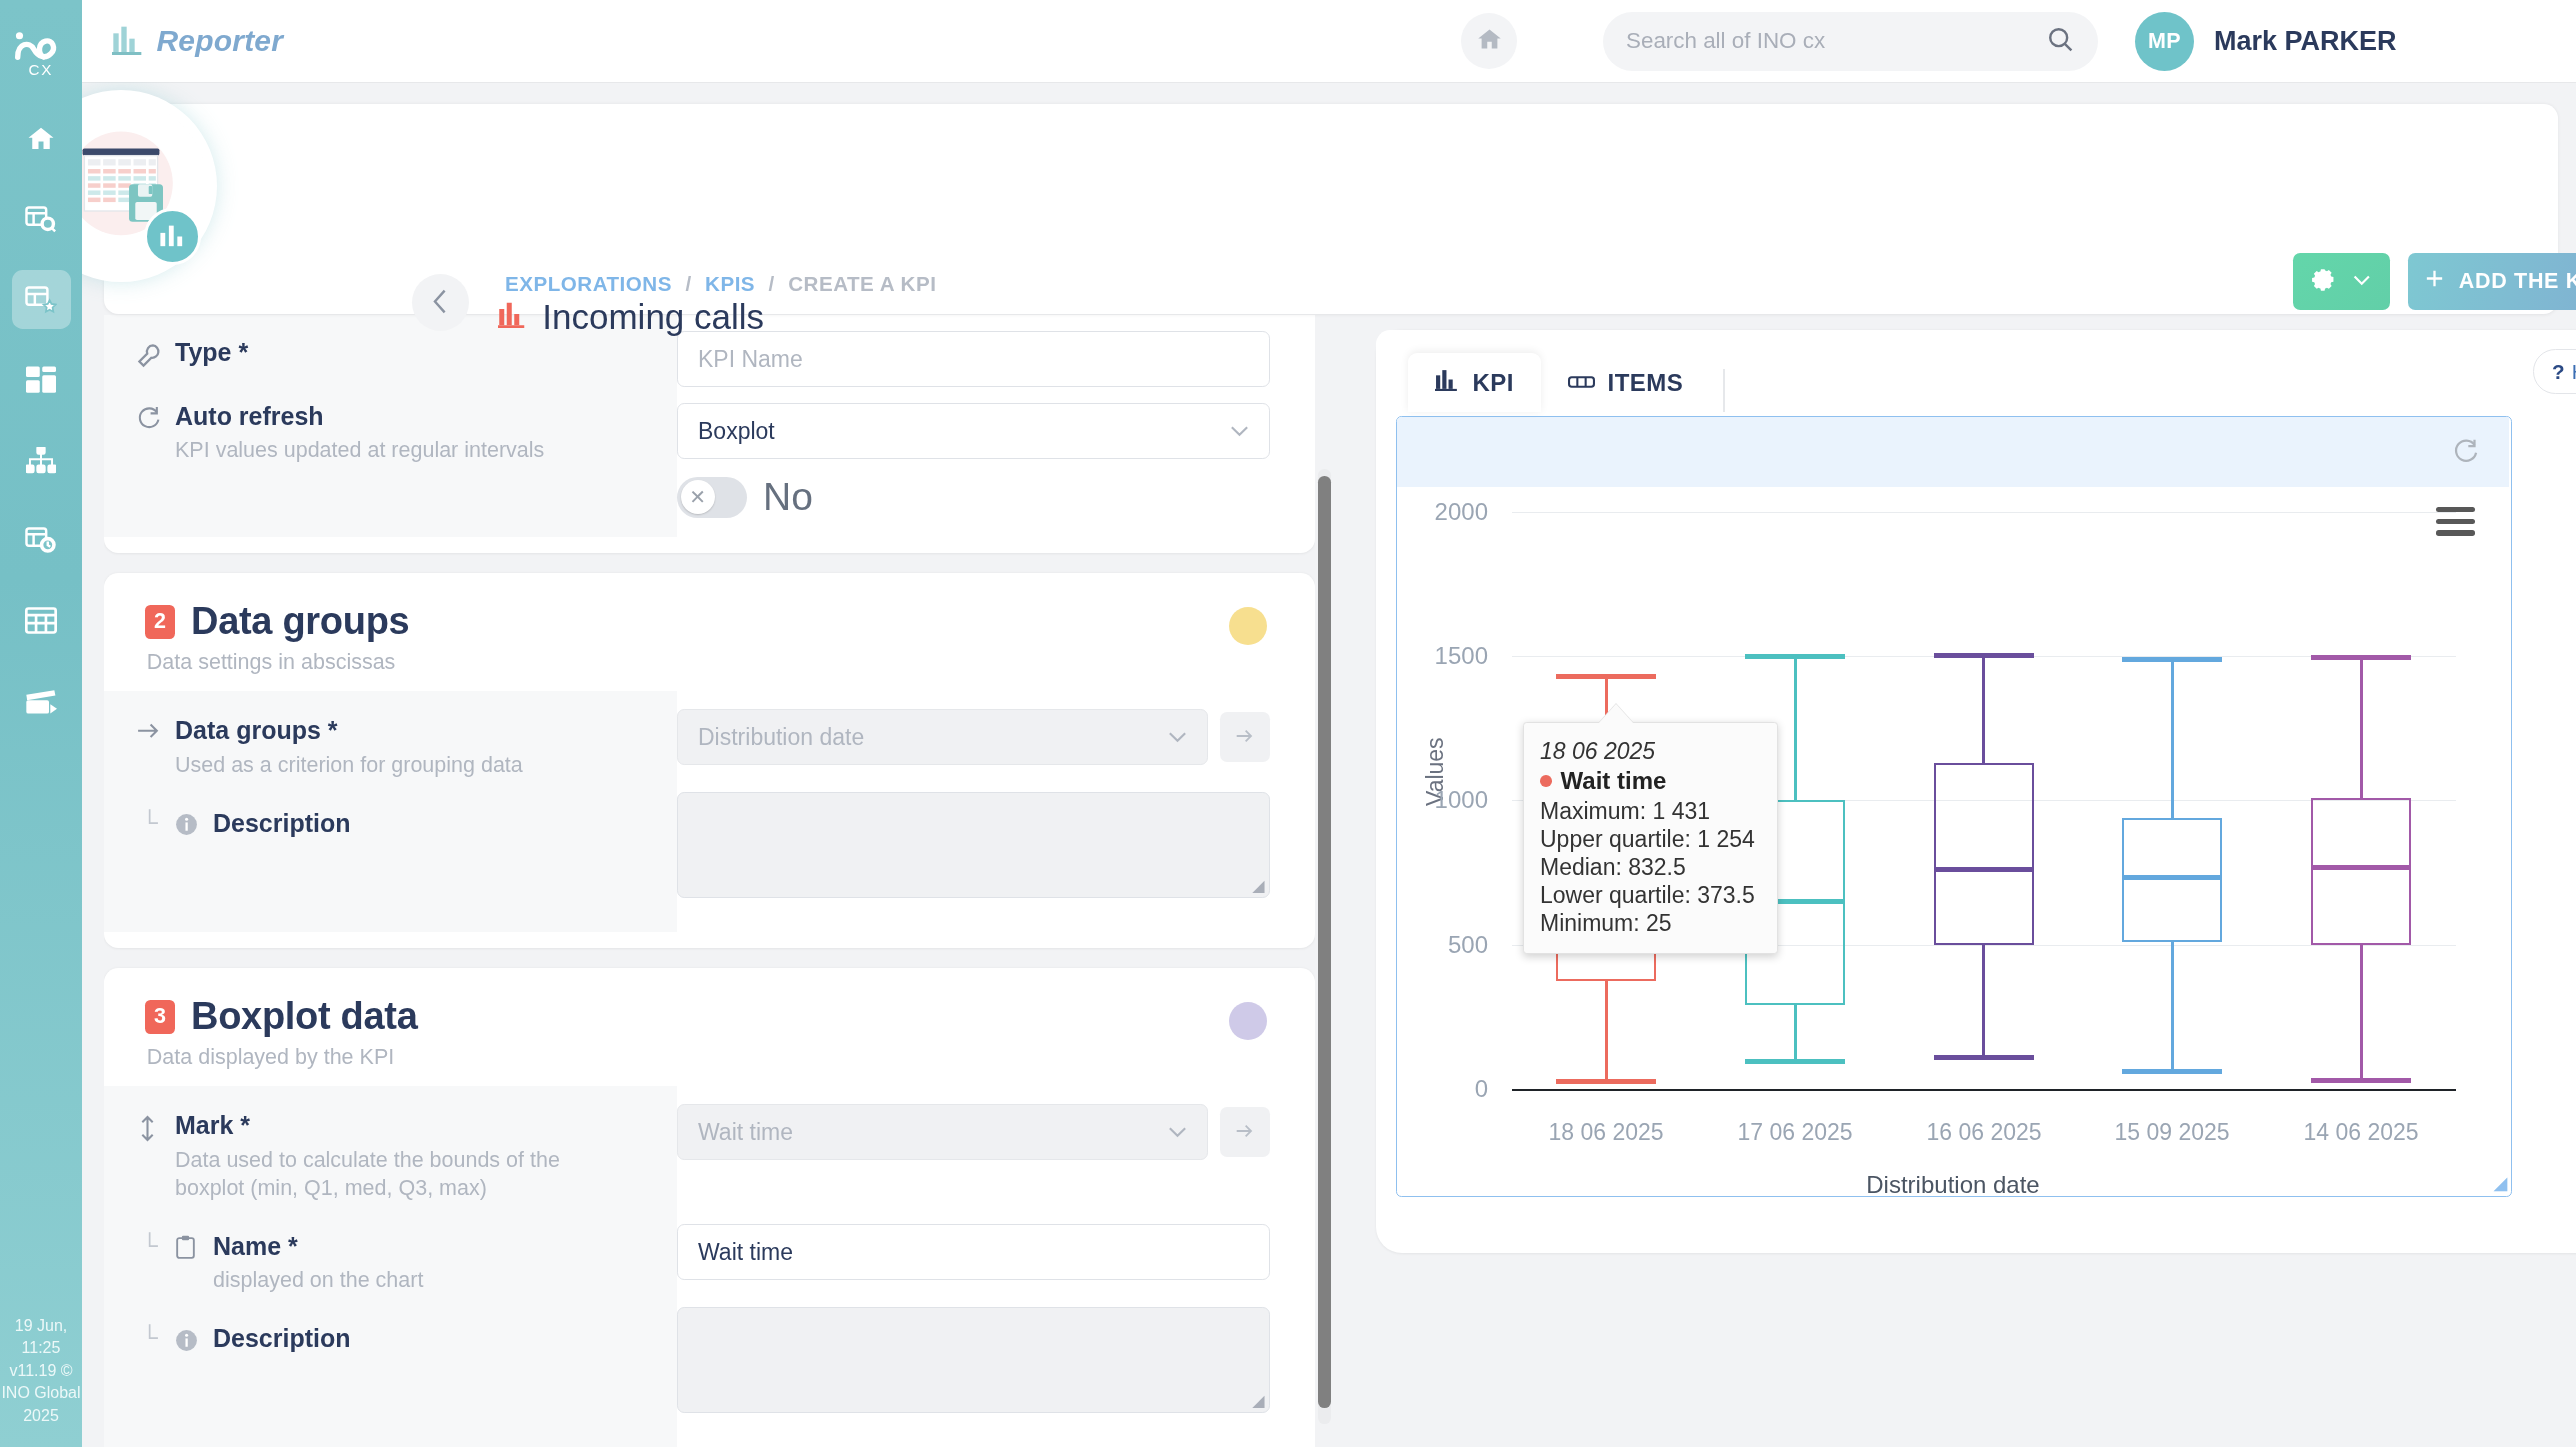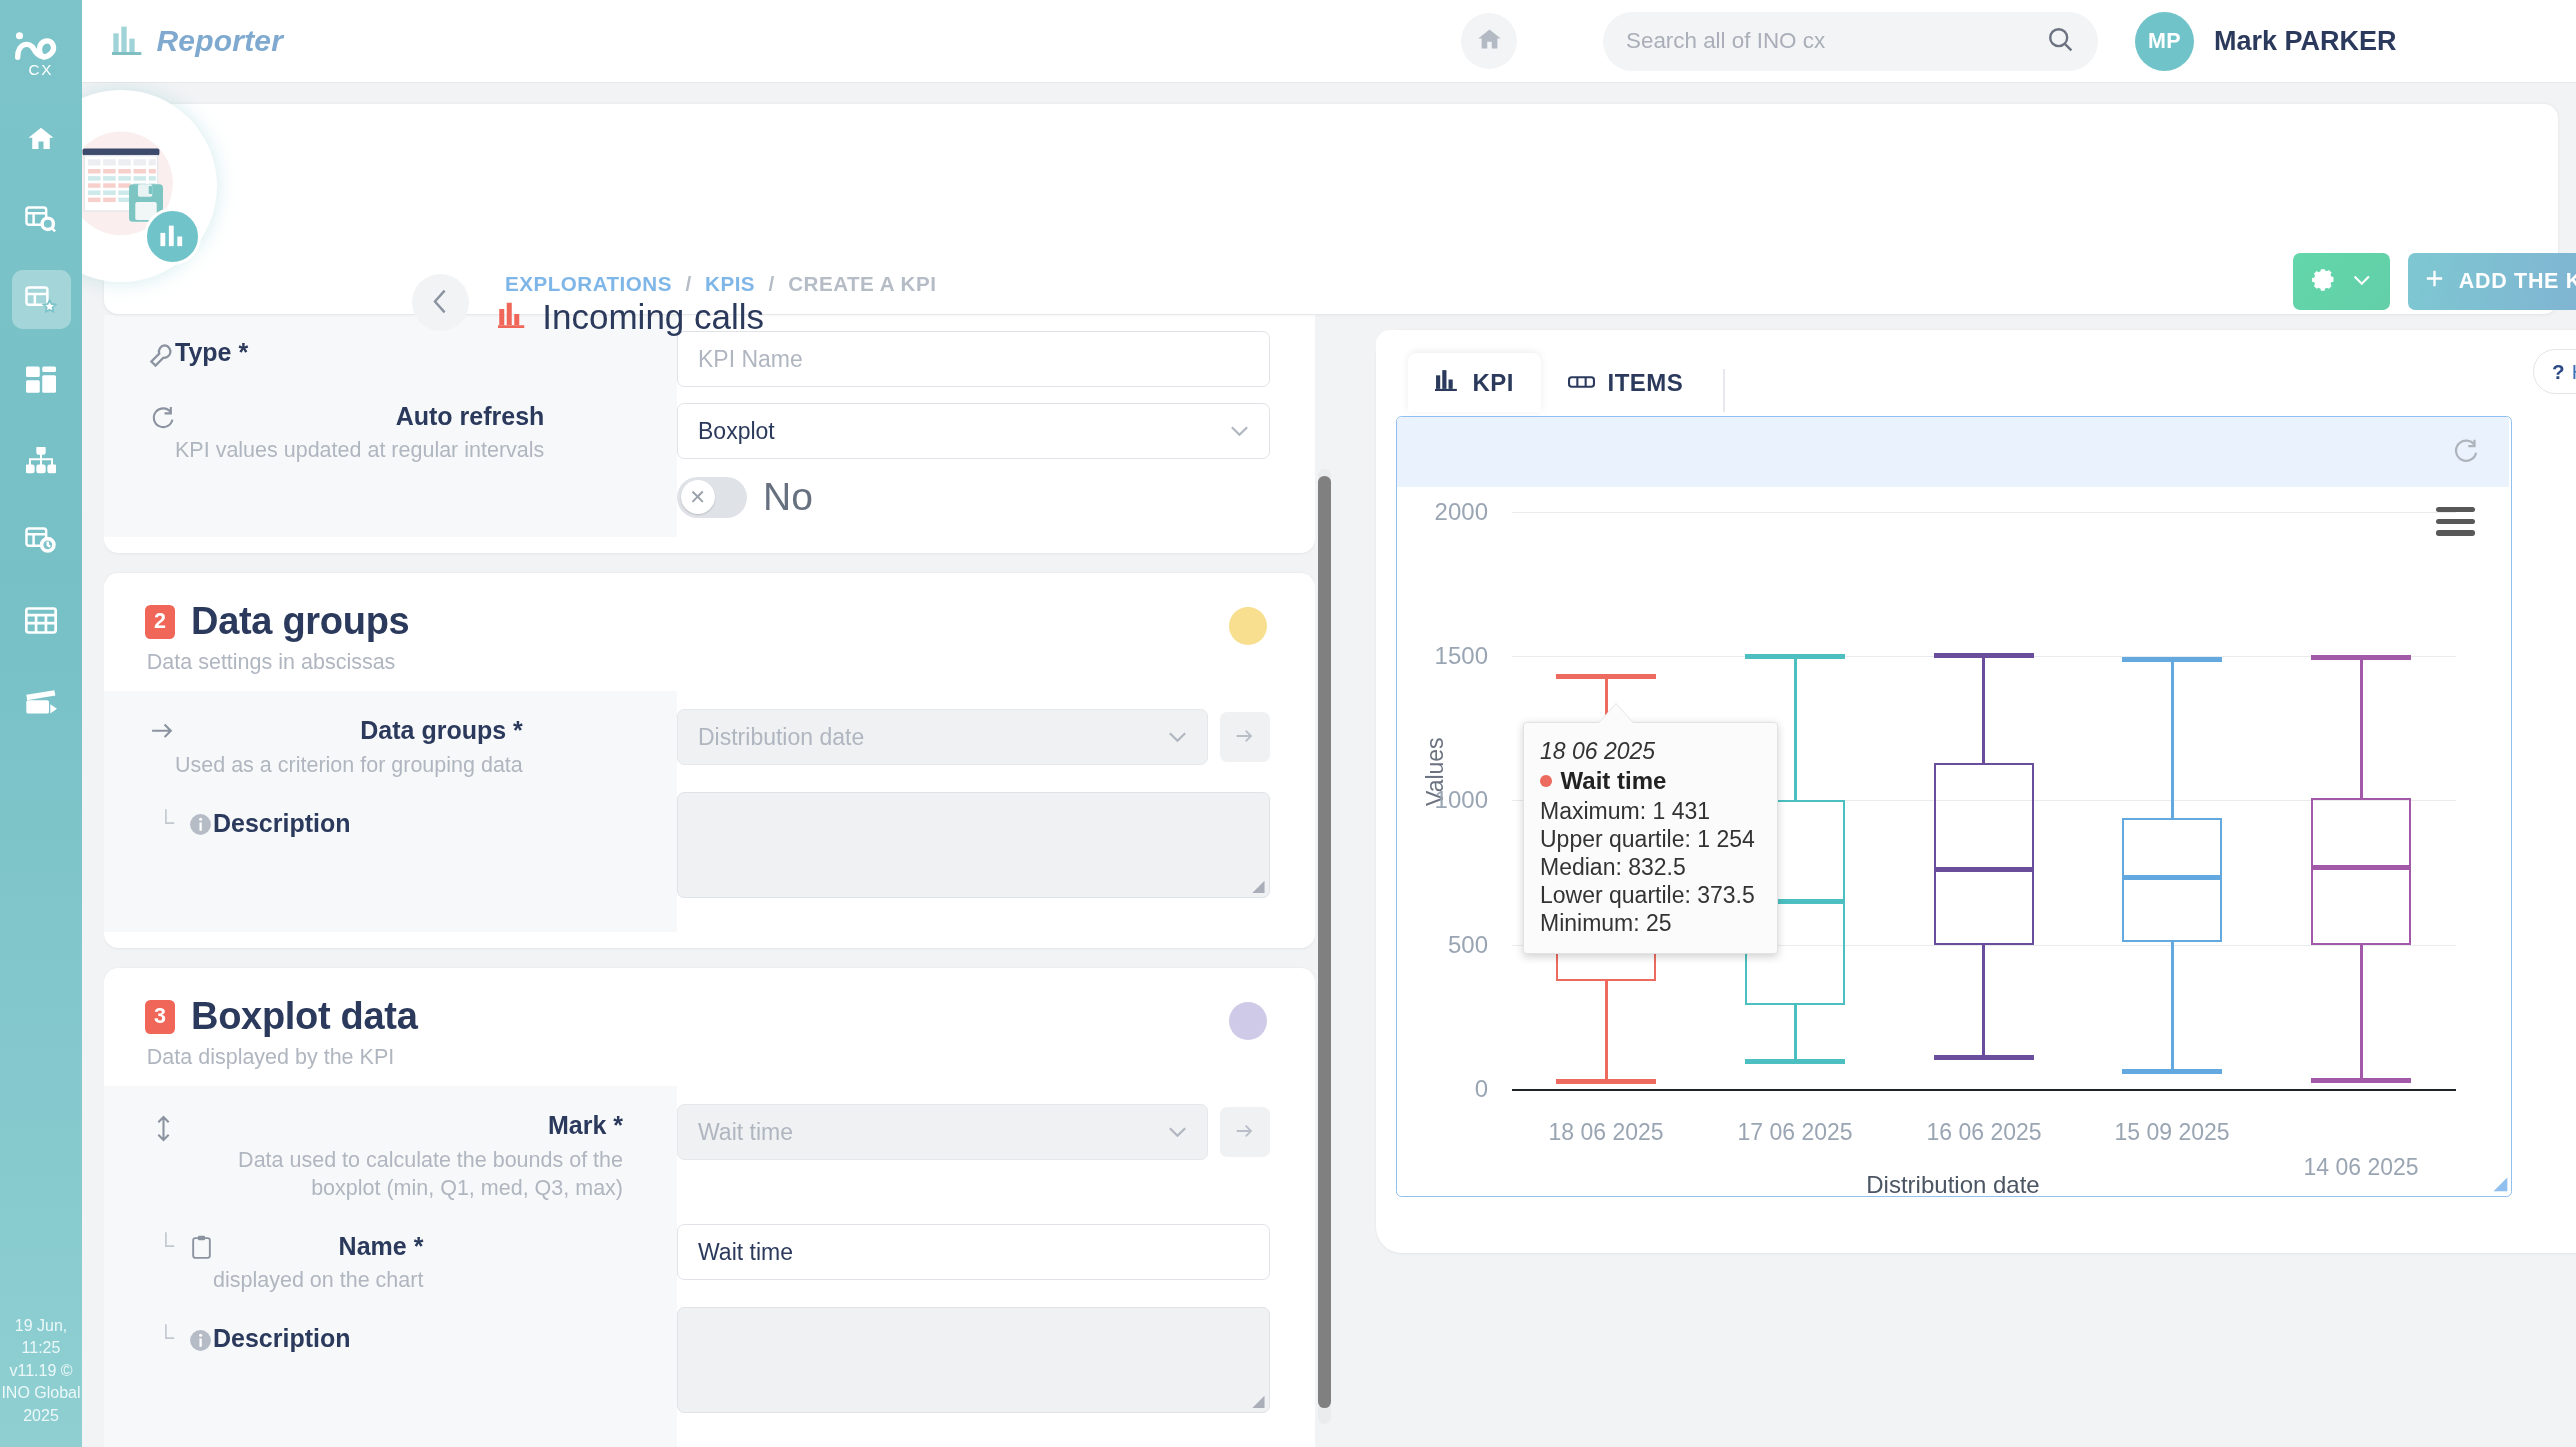--- a/index.html
+++ b/index.html
@@ -135,21 +135,21 @@
   .panel-title { display:flex; align-items:center; gap: 16px; }
   .step-num {
     width: 30px; height: 34px; border-radius: 5.4px; background:#f0675a; color:#fff;
     font-size: 21.5px; font-weight: bold; display:flex; align-items:center; justify-content:center;
   }
   .panel-title h2 { font-size: 38px; font-weight:bold; color:#2b3a5c; letter-spacing:-0.3px; }
   .panel-sub { font-size: 21.5px; color:#b0b6c0; margin: 7.2px 0 0 1.8px; }
   .dot-badge {
     position:absolute; right: 48px; top: 34px; width: 38px; height: 38px; border-radius:50%;
   }
-  .rows { display:flex; margin-top: 16px; text-align: right; }
+  .rows { display:flex; margin-top: 16px; }
   .rows-left { width: 573px; background:#f7f8f9; padding: 25px 0 30px 0; }
   .rows-right { flex:1; padding: 18px 45px 18px 0; }
   .field-row { display:flex; align-items:flex-start; padding: 0 0 0 32px; margin-bottom: 30px; }
   .field-row:last-child { margin-bottom: 0; }
   .field-icon { width: 39px; color:#8b93a1; flex:none; padding-top: 3.6px; }
   .field-texts .flabel { font-size: 25px; font-weight:bold; color:#2b3a5c; }
   .field-texts .fhint { font-size: 21.5px; color:#b0b6c0; margin-top: 5.4px; line-height: 28px; }
   .tree-mark { color:#c3c8d0; font-size: 23px; width: 38px; flex:none; padding-left: 5.4px; }
 
   .ctl { margin-bottom: 16px; }
@@ -802,21 +802,21 @@
           </div>
           <div class="xtick" style="left: 775px; top: 632px;">15 09 2025</div>
           <div class="box-g" style="color: rgb(162, 89, 168); left: 0px; top: 0px; width: 1112px; height: 708px;">
             <div class="whisker" style="left: 963px; top: 171px; height: 140px;"></div>
             <div class="whisker" style="left: 963px; top: 458px; height: 136px;"></div>
             <div class="cap" style="left: 914px; width: 100px; top: 168px;"></div>
             <div class="cap" style="left: 914px; width: 100px; top: 591px;"></div>
             <div class="box-body" style="left: 914px; width: 100px; top: 311px; height: 147px;"></div>
             <div class="median" style="left: 914px; width: 100px; top: 378px;"></div>
           </div>
-          <div class="xtick" style="left: 964px; top: 632px; margin-top: 35px;">14 06 2025</div>
+          <div class="xtick" style="left: 964px; top: 632px;">14 06 2025</div>
           <div class="xlabel" style="top: 684px;">Distribution date</div>
         </div>
     </div>
 
     <div id="chart-resize">◢</div>
   </div>
 </div>
 
 <div id="tooltip-arrow"></div>
 <div id="tooltip">

